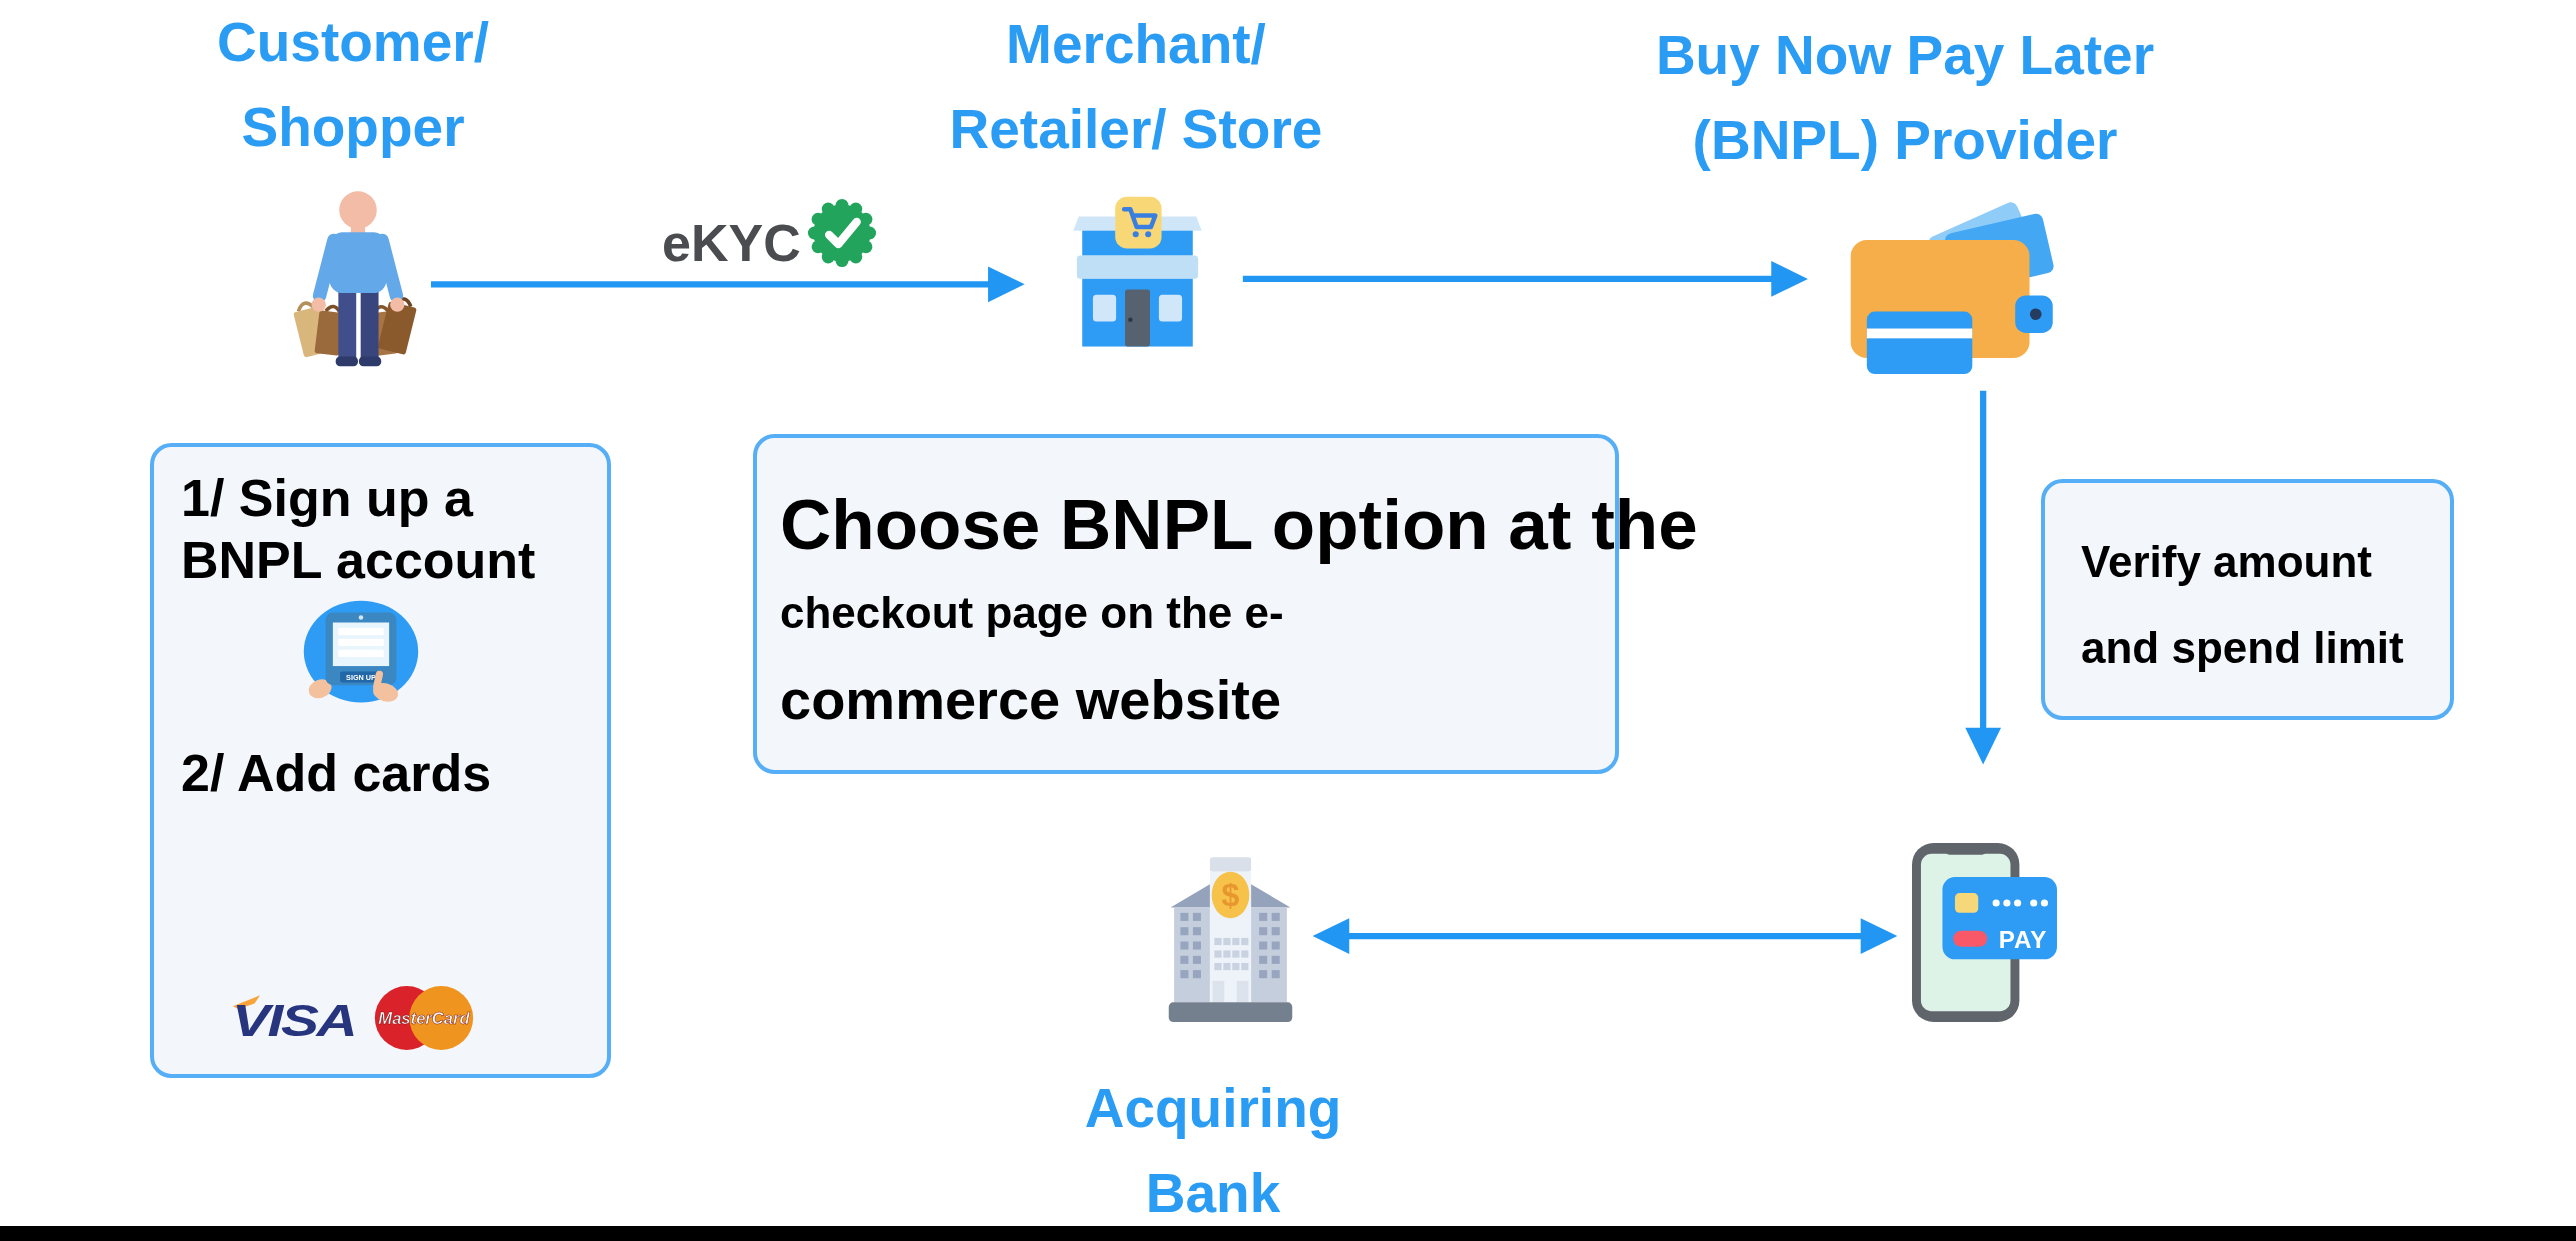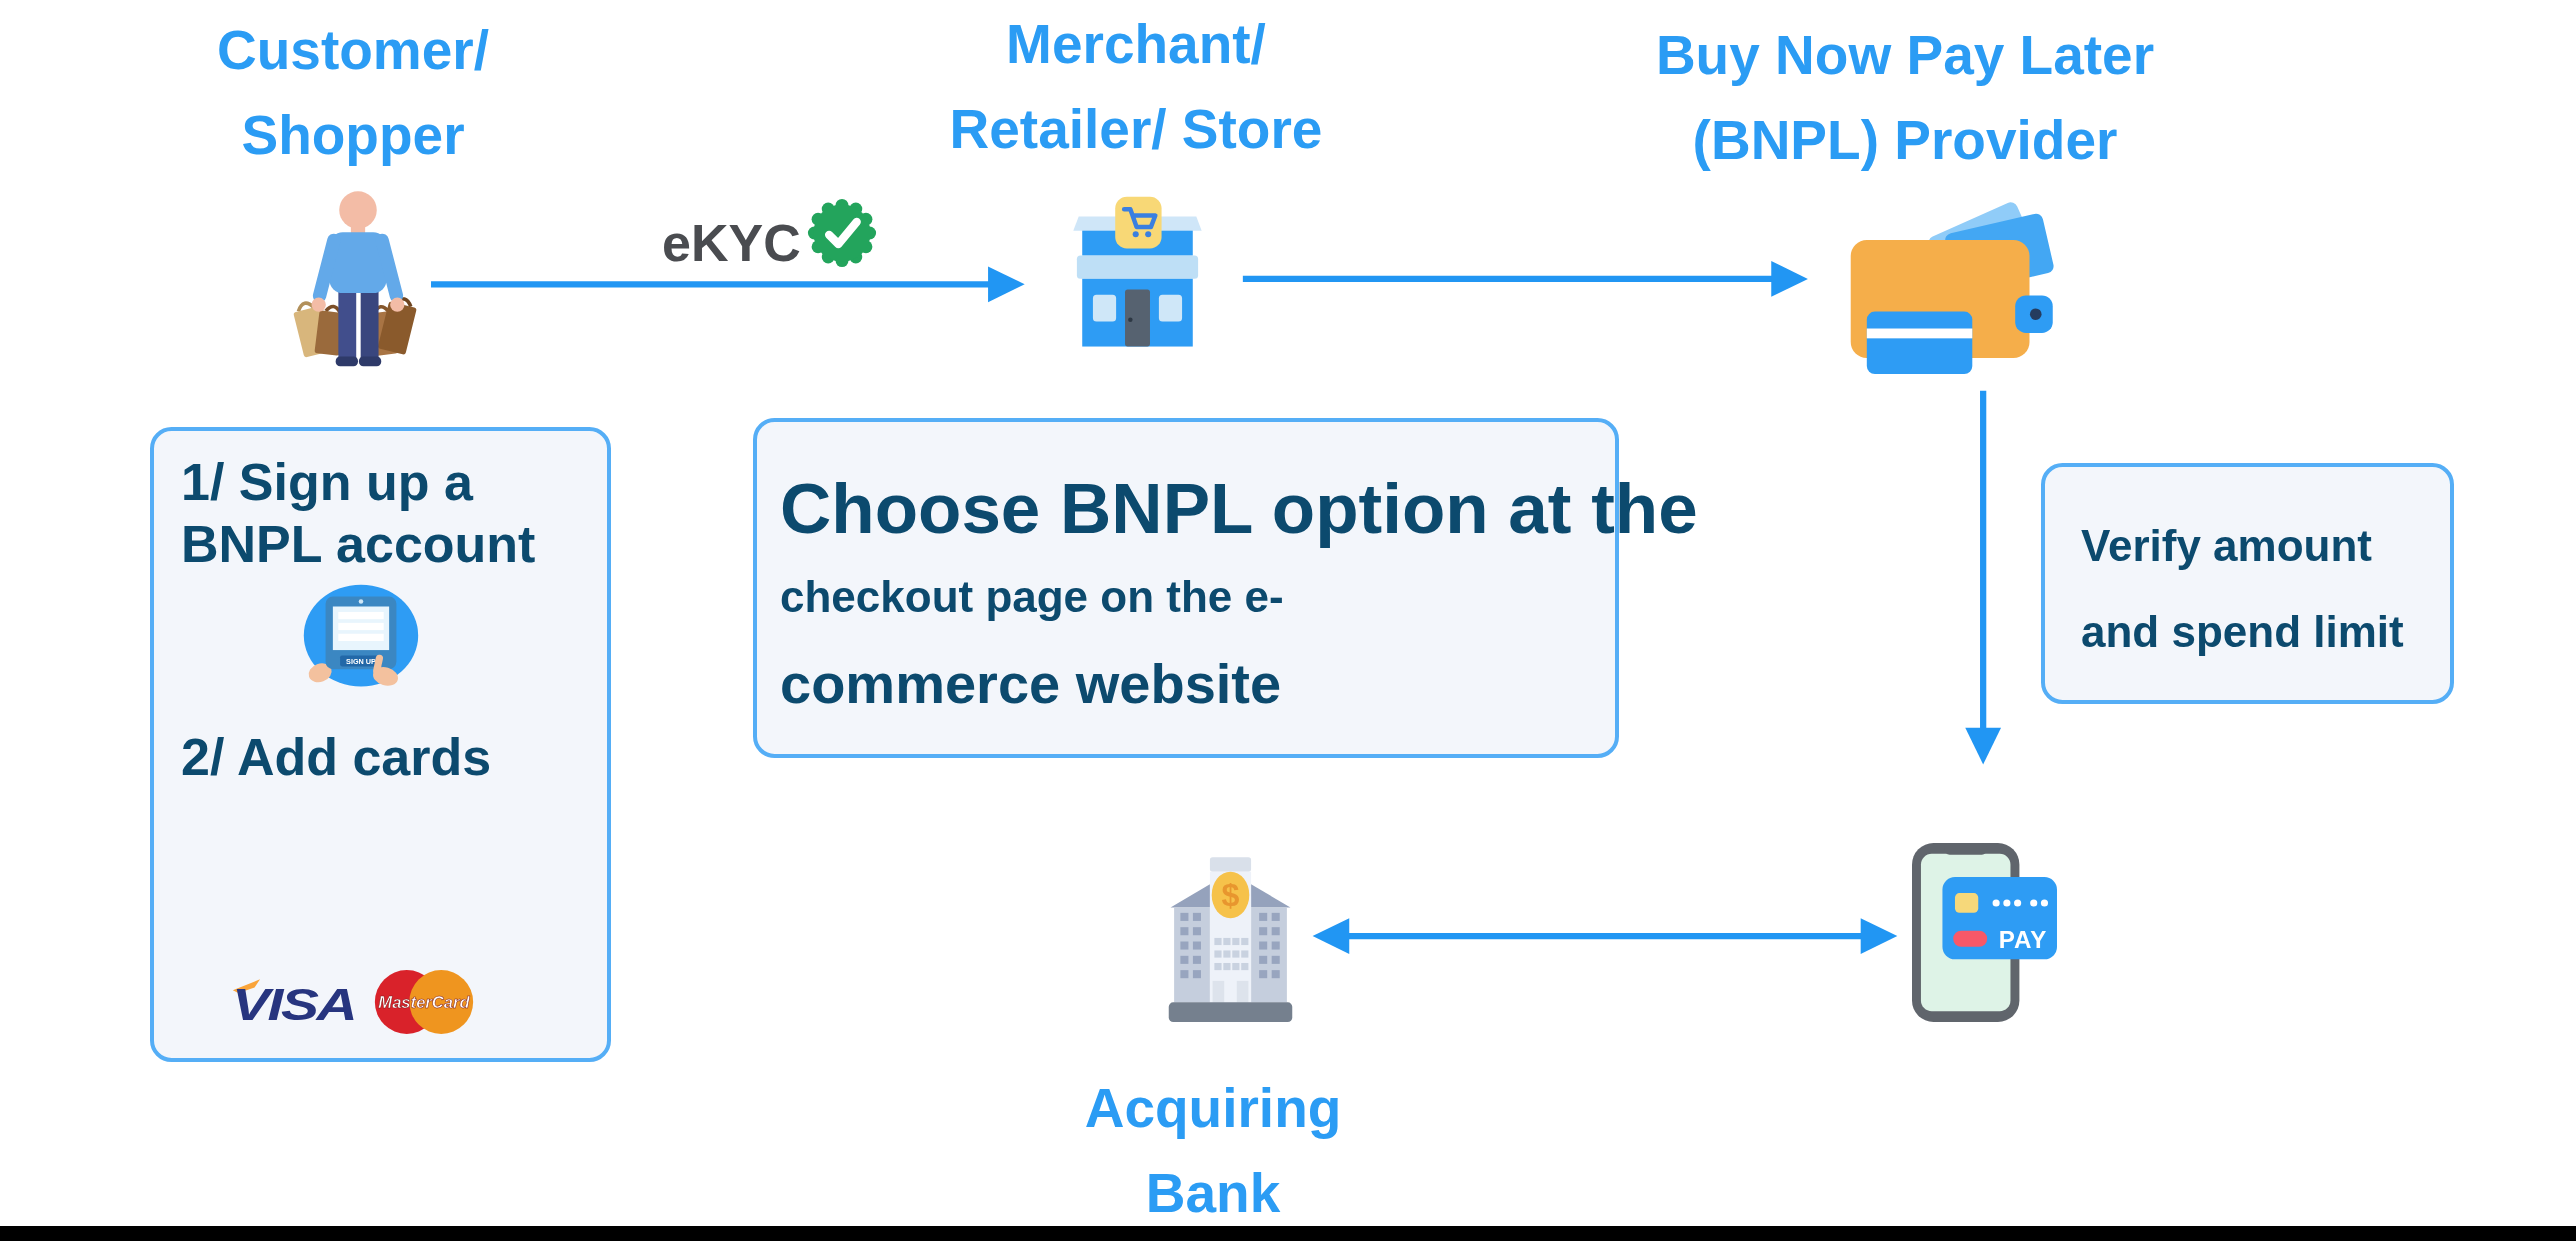--- a/index.html
+++ b/index.html
@@ -3,21 +3,21 @@
 <meta charset="utf-8">
 <style>
   html,body{margin:0;padding:0;background:#fff;}
   #canvas{position:relative;width:2576px;height:1241px;background:#ffffff;overflow:hidden;
           font-family:"Liberation Sans",sans-serif;}
   .layer{position:absolute;left:0;top:0;}
   .node-label{position:absolute;transform:translateX(-50%);text-align:center;
               font-size:55px;line-height:85px;font-weight:600;color:#2b9cf4;white-space:nowrap;}
   .node-label div{white-space:nowrap;}
   .info-box{position:absolute;background:#f3f6fb;border:4.5px solid #55aef6;border-radius:21.5px;
-            box-sizing:border-box;color:#0c4a6e;}
+            box-sizing:border-box;color:#000000;margin-top:16px;}
   .box-line{white-space:nowrap;font-weight:600;}
   .ekyc-label{position:absolute;font-size:52px;font-weight:600;color:#4a4c50;white-space:nowrap;}
   .icon{position:absolute;}
   #bottom-bar{position:absolute;left:0;top:1226px;width:2576px;height:15px;background:#000;}
 </style>
 </head>
 <body>
 
 <div id="canvas">
 
@@ -34,21 +34,21 @@
       <line x1="2218" y1="437" x2="2218" y2="817" stroke="#2196f3" stroke-width="7"></line>
       <polygon points="2218,855 2198,814 2238,814" fill="#2196f3"></polygon>
     </g>
     <g>
       <line x1="1506" y1="1047" x2="2084" y2="1047" stroke="#2196f3" stroke-width="7"></line>
       <polygon points="1468,1047 1509,1027 1509,1067" fill="#2196f3"></polygon>
       <polygon points="2122,1047 2081,1027 2081,1067" fill="#2196f3"></polygon>
     </g>
   </svg>
 
-  <div class="node-label" style="left:353px;top:8px;">
+  <div class="node-label" style="left:353px;top:0;">
     <div>Customer/</div>
     <div>Shopper</div>
   </div>
   <div class="node-label" style="left:1136px;top:1.8px;">
     <div>Merchant/</div>
     <div>Retailer/ Store</div>
   </div>
   <div class="node-label" style="left:1905px;top:12.5px;">
     <div>Buy Now Pay Later</div>
     <div>(BNPL) Provider</div>

